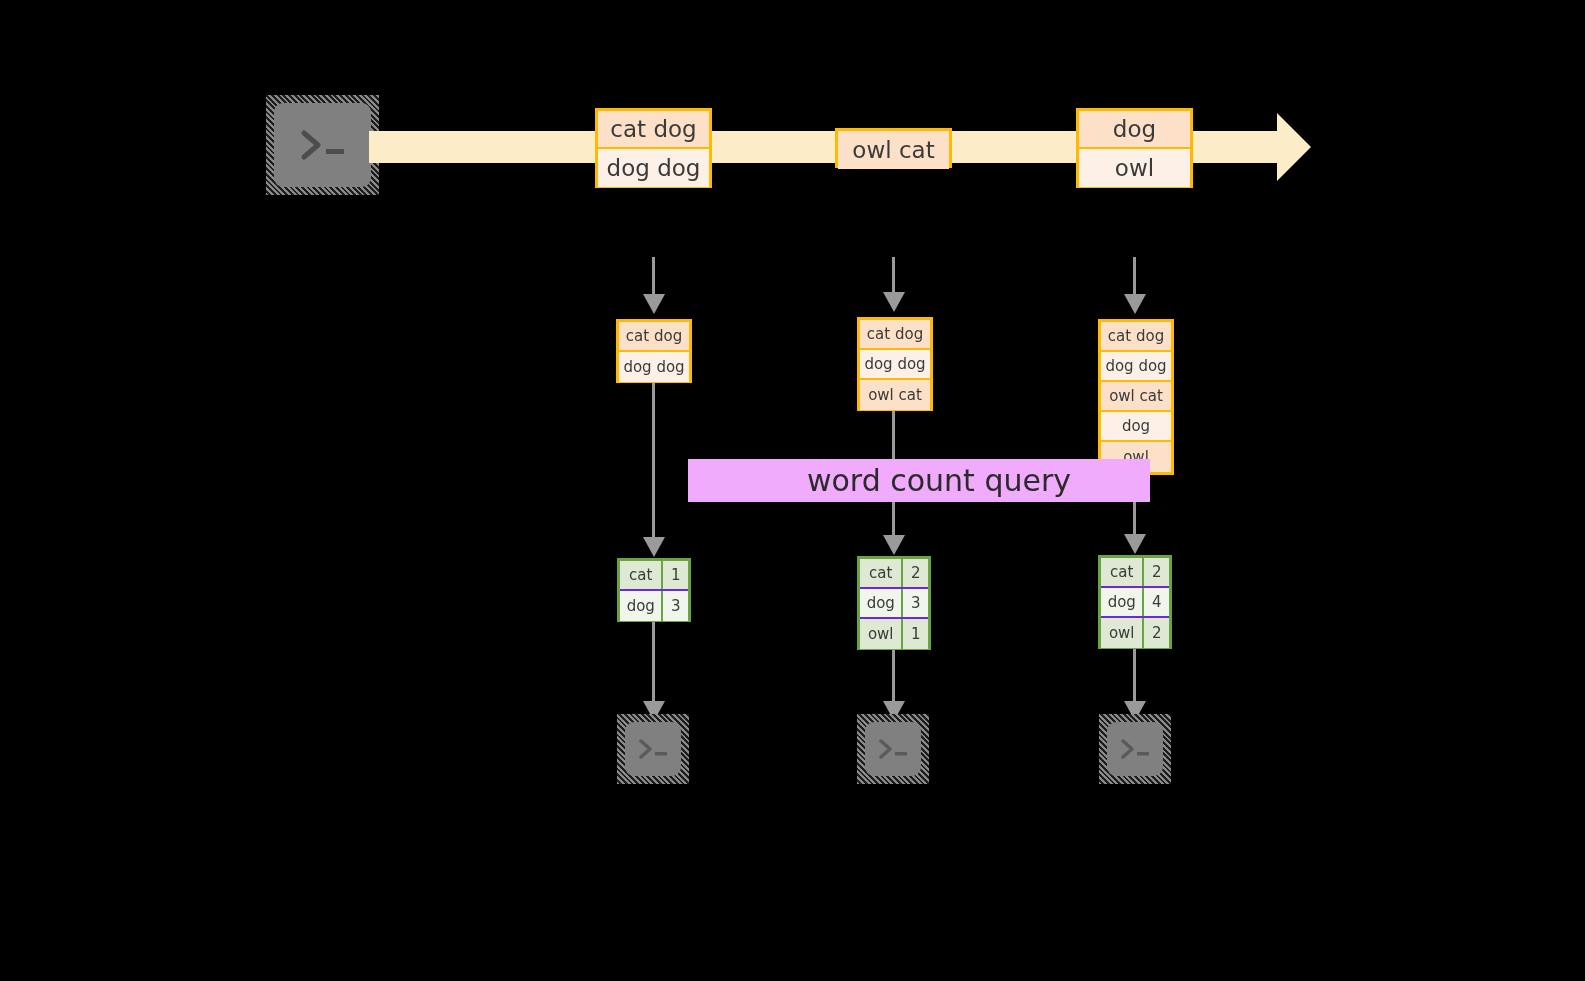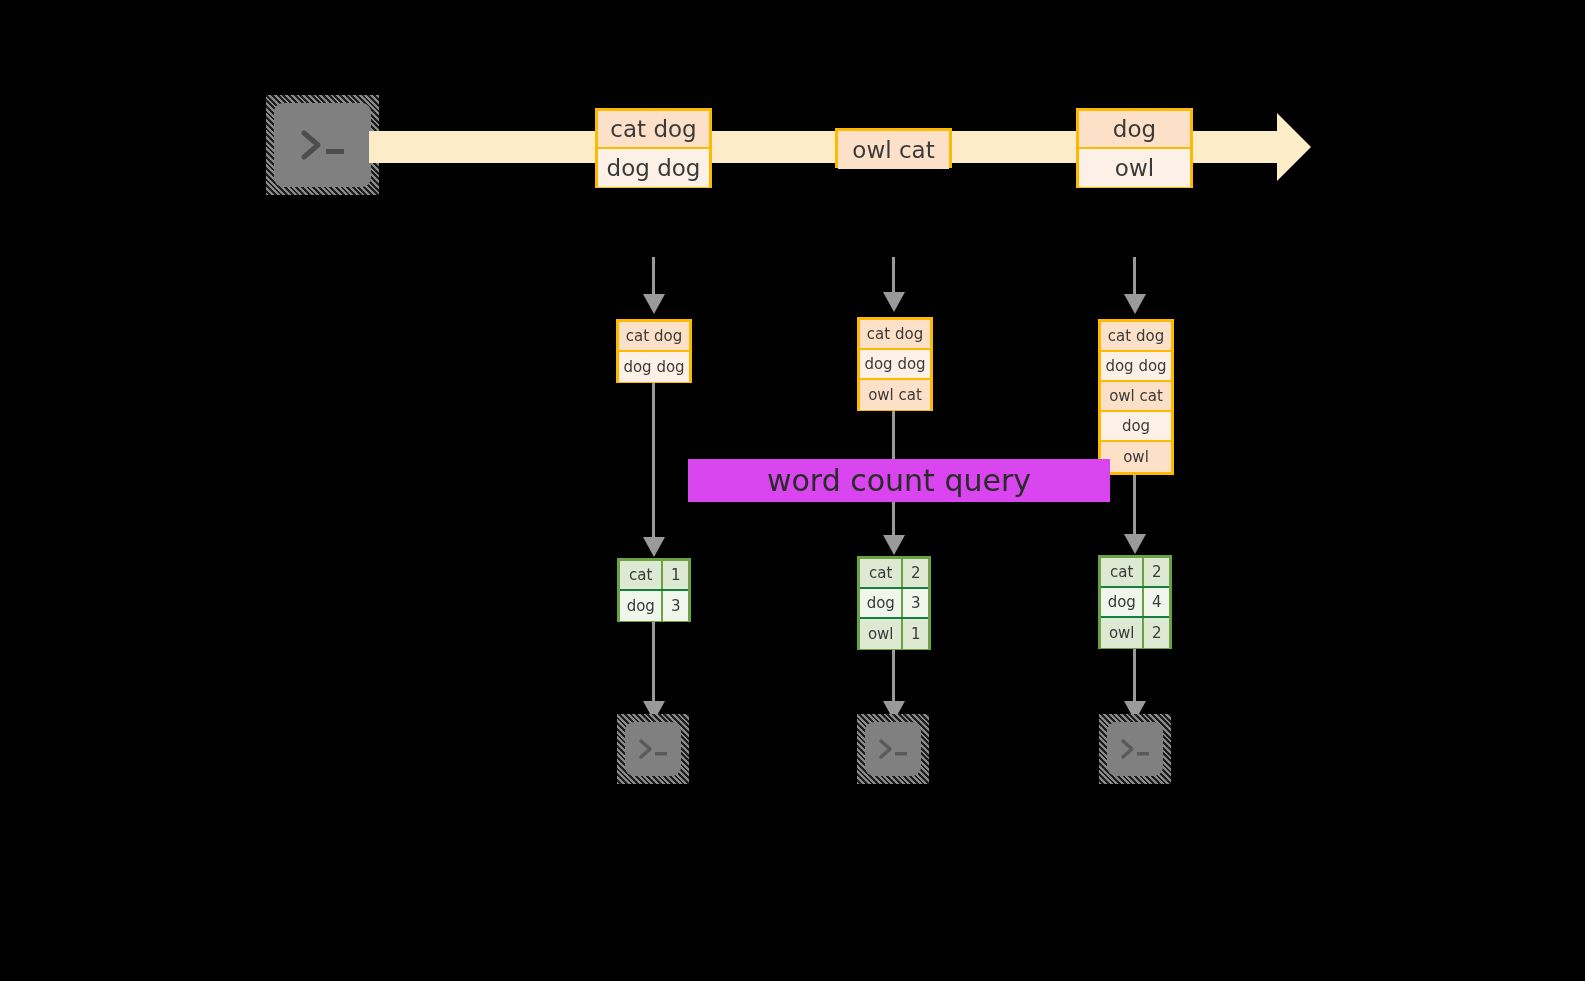--- a/index.html
+++ b/index.html
@@ -91,21 +91,21 @@
     position: absolute;
     border: 3px solid #6aa442;
     box-sizing: border-box;
     background: #eef4e8;
     font-size: 15px;
   }
   .res-table .row {
     display: flex;
     height: 30px;
     box-sizing: border-box;
-    border-bottom: 2px solid #15803d;
+    border-bottom: 2px solid #6d28d9;
   }
   .res-table .row:last-child { border-bottom: none; }
   .res-table .row .k,
   .res-table .row .v {
     box-sizing: border-box;
     display: flex;
     align-items: center;
     justify-content: center;
     white-space: nowrap;
   }
@@ -129,27 +129,28 @@
     position: absolute;
     width: 0; height: 0;
     border-left: 11px solid transparent;
     border-right: 11px solid transparent;
     border-top: 20px solid #9a9a9a;
   }
 
   
   .banner {
     position: absolute;
-    background: #d946ef;
+    background: #f0abfc;
     display: flex;
     align-items: center;
     justify-content: center;
     color: #2b2b2b;
     font-size: 30px;
     white-space: nowrap;
+    padding-left: 40px;
   }
 </style>
 </head>
 <body>
 
 <div id="stage">
 
   <div class="terminal" style="left:266px; top:95px; width:113px; height:100px;">
     <div class="body"></div>
     <div class="prompt">

